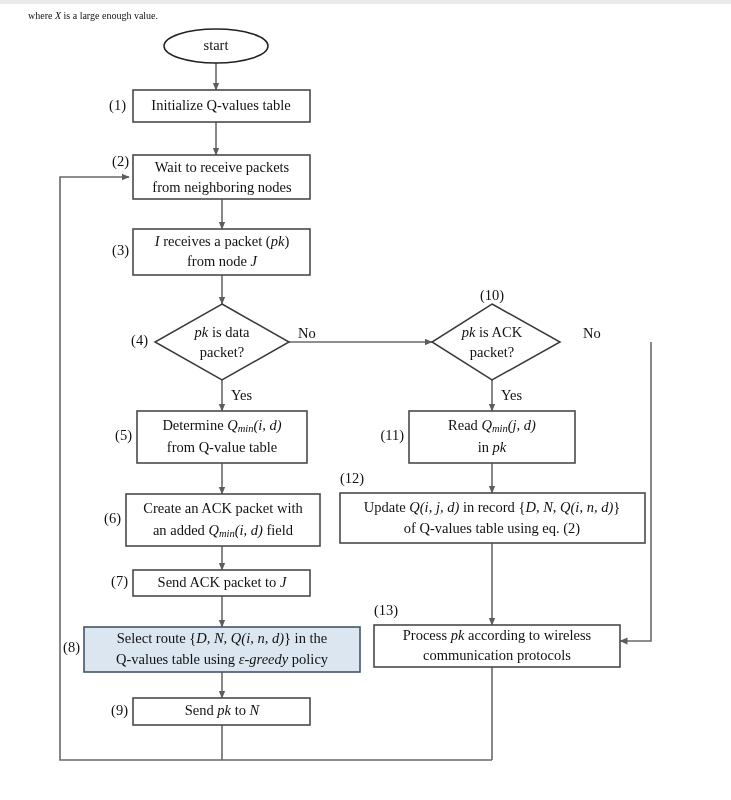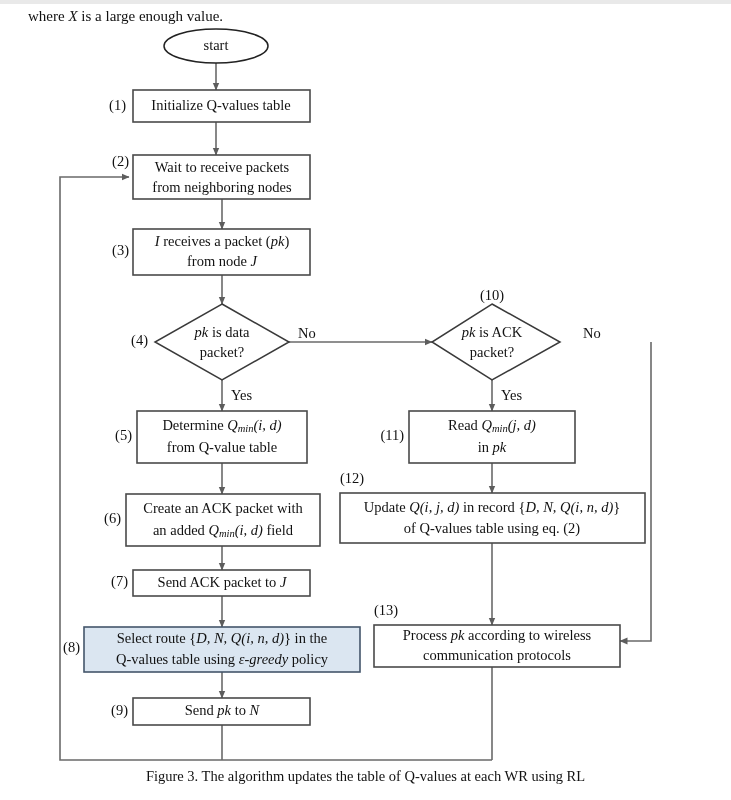--- a/index.html
+++ b/index.html
@@ -24,21 +24,21 @@
   .topband {
     position: absolute;
     left: 0; top: 0;
     width: 731px; height: 4px;
     background: #e9e9e9;
   }
   .intro-text {
     position: absolute;
     left: 28px;
     top: 7px;
-    font-size: 15px;
+    font-size: 10px;
     line-height: 18px;
     white-space: nowrap;
   }
   .caption {
     position: absolute;
     left: 0;
     top: 768px;
     width: 731px;
     text-align: center;
     font-size: 14.5px;
@@ -214,14 +214,13 @@
     <text class="lbl" x="492" y="530" text-anchor="middle">of Q-values table using eq. (2)</text>
 
     <rect class="nodebox" x="374" y="625" width="246" height="42"></rect>
     <text class="lbl num" x="374" y="612" text-anchor="start">(13)</text>
     <text class="lbl" x="497" y="637" text-anchor="middle">
       <tspan>Process </tspan><tspan class="it">pk</tspan><tspan> according to wireless</tspan>
     </text>
     <text class="lbl" x="497" y="657" text-anchor="middle">communication protocols</text>
   </svg>
 
-  <div class="caption">Figure 3. The algorithm updates the table of Q-values at each WR using RL</div>
 </div>
 
 </body></html>

